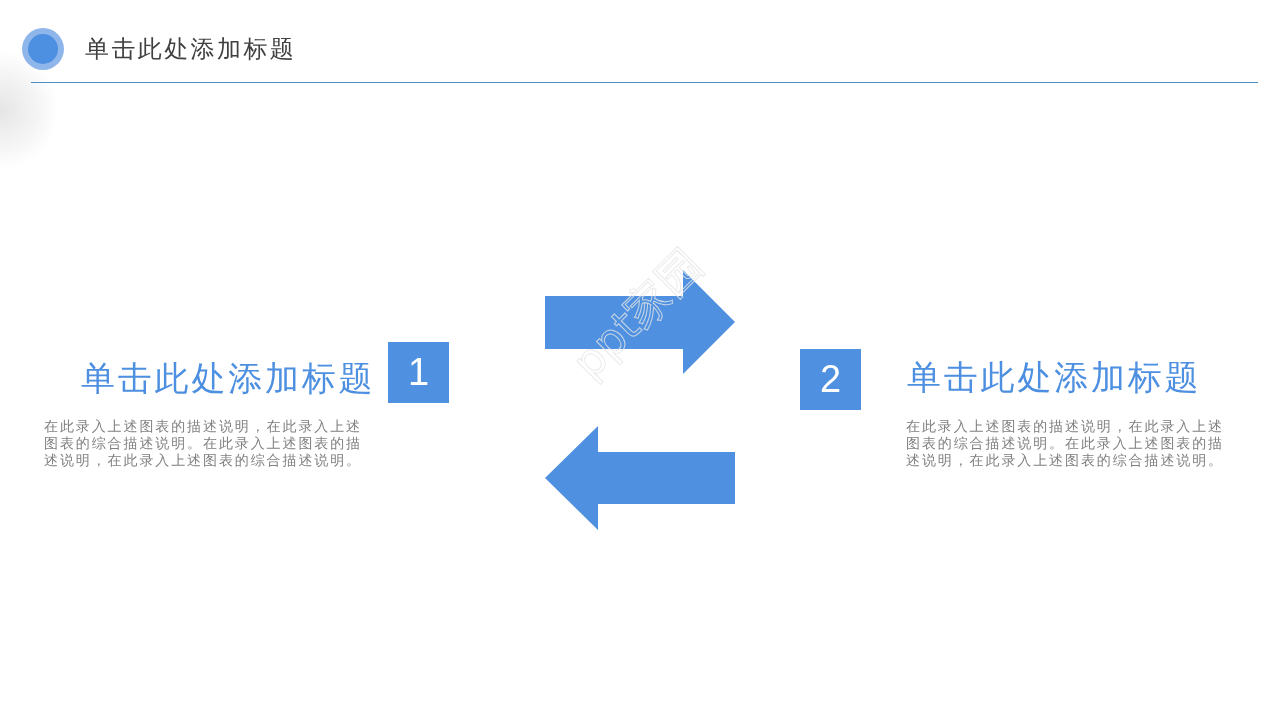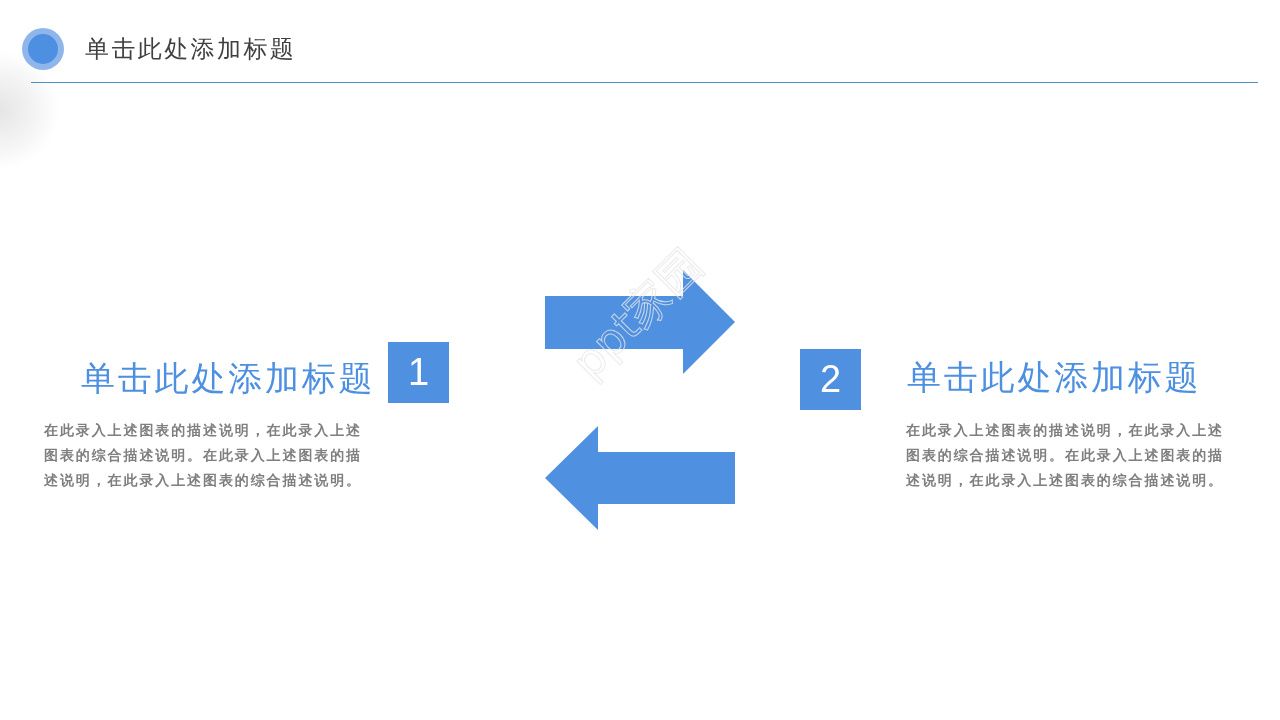--- a/index.html
+++ b/index.html
@@ -27,22 +27,22 @@
   }
   .title-rule {
     position:absolute; left:31px; top:82px; width:1227px; height:1px;
     background:#4a90c8;
   }
   .heading {
     position:absolute; font-size:34px; line-height:36px; color:#4d8fe0;
     letter-spacing:2.8px; white-space:nowrap;
   }
   .body-text {
-    position:absolute; width:330px; font-size:14px; line-height:25px;
-    color:#7f7f7f; letter-spacing:1.9px;font-weight:bold;
+    position:absolute; width:330px; font-size:14px; line-height:17px;
+    color:#7f7f7f; letter-spacing:1.9px;
   }
   .num-box {
     position:absolute; width:61px; height:61px; background:#4f91e0;
     color:#ffffff; font-family:"Liberation Sans", sans-serif; font-size:38px;
     display:flex; align-items:center; justify-content:center;
   }
   .arrows { position:absolute; left:0; top:0; }
   .watermark {
     position:absolute; left:560px; top:350px; font-size:44px;
     color:rgba(255,255,255,0.0);

